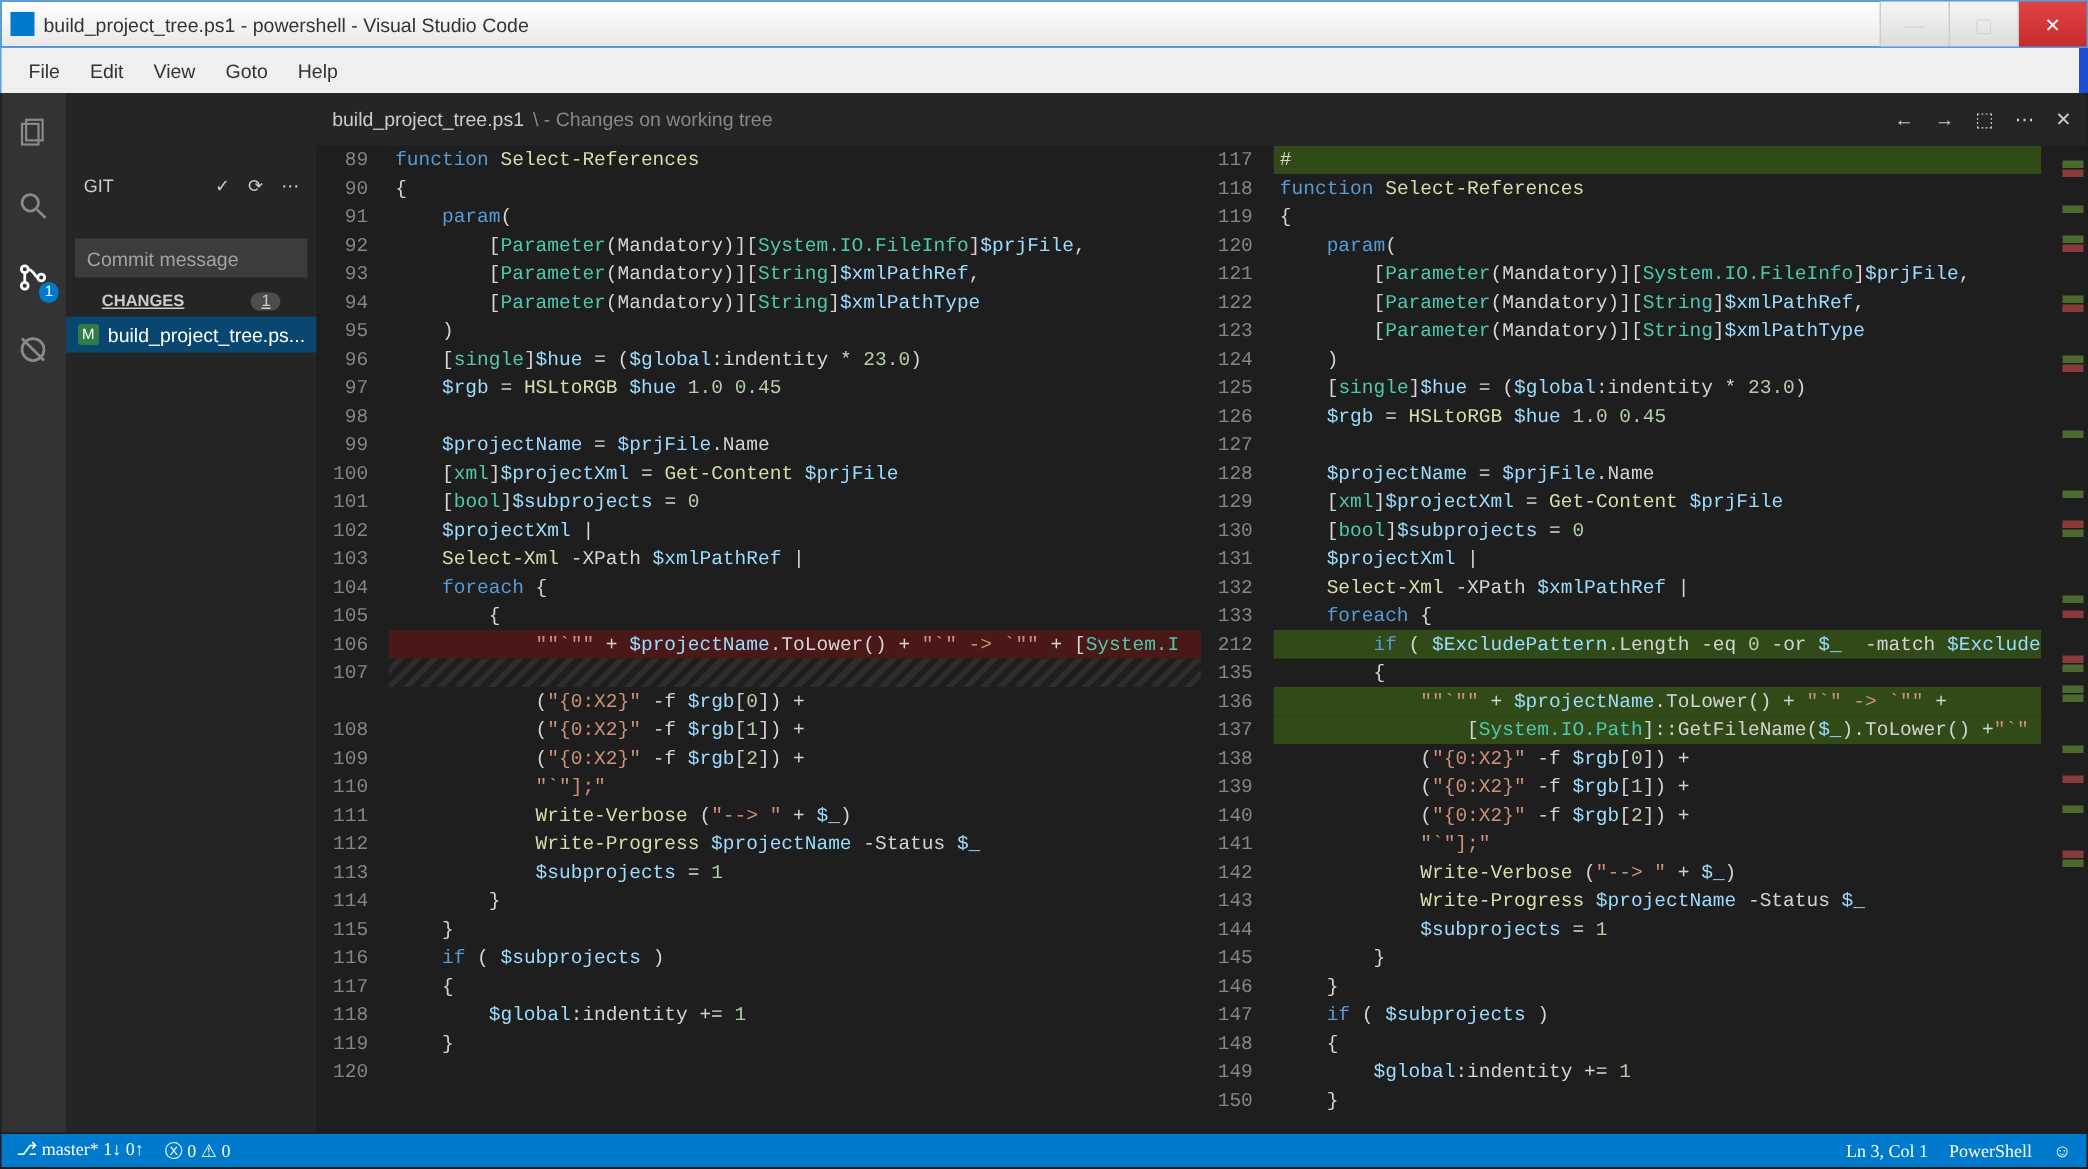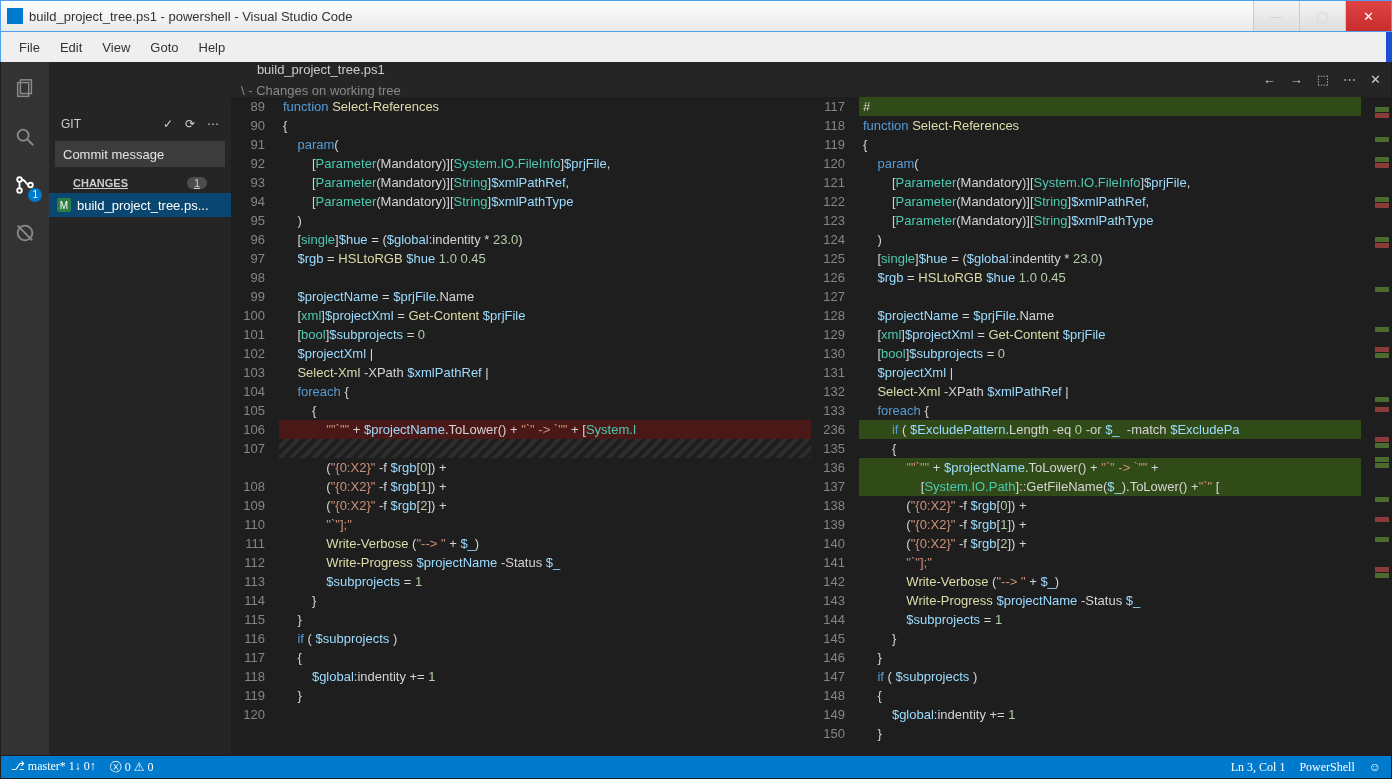--- a/index.html
+++ b/index.html
@@ -13,31 +13,31 @@
 .menubar { position:absolute; top:32px; left:0; right:0; height:30px; background:#efefef; border-left:1px solid #4da0f0; border-right:6px solid #1d4ed8; display:flex; align-items:center; padding:0 8px; color:#333; }
 .menubar span { padding:4px 10px; cursor:default; }
 .workbench { position:absolute; top:62px; left:1px; right:1px; bottom:24px; background:#1e1e1e; display:flex; }
 .activitybar { width:48px; background:#333333; display:flex; flex-direction:column; align-items:center; padding-top:14px; gap:22px; position:relative;}
 .activitybar .ab-icon { width:26px; height:26px; display:flex; align-items:center; justify-content:center; color:#8a8a8a; cursor:pointer; position:relative;}
 .activitybar .ab-icon.active { color:#fff; }
 .activitybar .badge { position:absolute; bottom:-4px; right:-4px; background:#007acc; color:#fff; font-size:10px; border-radius:8px; padding:0 4px; line-height:14px;}
 .sidebar { width:182px; background:#252526; display:flex; flex-direction:column; }
 .sidebar .hdr { height:35px; display:flex; align-items:center; padding:0 12px; color:#ccc; font-size:12px; justify-content:space-between;margin-top:44px;}
 .sidebar .hdr .icns { display:flex; gap:12px; color:#ccc;}
-.sidebar .commit { margin:0 6px 6px 6px; background:#3c3c3c; height:26px; display:flex; align-items:center; padding:0 8px; color:#e5e5e5;}
+.sidebar .commit { margin:18px 6px 6px 6px; background:#3c3c3c; height:26px; display:flex; align-items:center; padding:0 8px; color:#a3a3a3;}
 .sidebar .section { padding:4px 24px; display:flex; align-items:flex-start; justify-content:space-between; color:#ccc; font-size:11px; font-weight:bold;text-decoration:underline;}
 .sidebar .section .count-badge { background:#4d4d4d; color:#ccc; border-radius:8px; padding:0 7px; font-size:11px; font-weight:normal;}
 .sidebar .fileitem { background:#094771; height:24px; display:flex; align-items:center; padding:0 8px; color:#fff; font-size:13px; gap:6px; overflow:hidden;}
 .sidebar .fileitem .m { width:14px; height:14px; background:#2d7d46; color:#fff; font-size:10px; display:flex; align-items:center; justify-content:center; border-radius:2px;}
 .editor-area { flex:1; display:flex; flex-direction:column; }
 .tabbar { height:35px; background:#252526; display:flex; align-items:center; padding:0 10px; justify-content:space-between;}
-.tabbar .tabtitle { color:#ccc; display:flex; align-items:center; gap:6px;flex-direction:column;}
+.tabbar .tabtitle { color:#ccc; display:flex; align-items:flex-end; gap:6px;}
 .tabbar .tabtitle .suffix { color:#888; }
 .tabbar .tabicns { display:flex; gap:14px; color:#ccc; align-items:center;}
-.diff-container { flex:1; display:flex; overflow:hidden; font-family:Liberation Sans, sans-serif; font-size:13px; line-height:19px;}
+.diff-container { flex:1; display:flex; overflow:hidden; font-family:Liberation Mono, monospace; font-size:13px; line-height:19px;}
 .pane { flex:1; display:flex; overflow:hidden; position:relative;}
 .gutter { width:48px; background:#1e1e1e; color:#858585; text-align:right; padding-right:14px; user-select:none;}
 .gutter .ln { height:19px; }
 .code { flex:1; overflow:hidden; position:relative;}
 .code .line { height:19px; white-space:pre; padding-left:4px;}
 .code .line.del { background:#4b1818; }
 .code .line.add { background:#304b18; }
 .code .line.hatch { background:repeating-linear-gradient(135deg,#1e1e1e,#1e1e1e 4px,#2d2d2d 4px,#2d2d2d 8px);}
 .minimap-gutter { width:30px; background:#1e1e1e; position:relative;}
 .minimap-gutter .mk { position:absolute; right:2px; width:14px; height:5px;}
@@ -227,21 +227,21 @@
             <div class="ln">124</div>
             <div class="ln">125</div>
             <div class="ln">126</div>
             <div class="ln">127</div>
             <div class="ln">128</div>
             <div class="ln">129</div>
             <div class="ln">130</div>
             <div class="ln">131</div>
             <div class="ln">132</div>
             <div class="ln">133</div>
-            <div class="ln">236</div>
+            <div class="ln">212</div>
             <div class="ln">135</div>
             <div class="ln">136</div>
             <div class="ln">137</div>
             <div class="ln">138</div>
             <div class="ln">139</div>
             <div class="ln">140</div>
             <div class="ln">141</div>
             <div class="ln">142</div>
             <div class="ln">143</div>
             <div class="ln">144</div>

